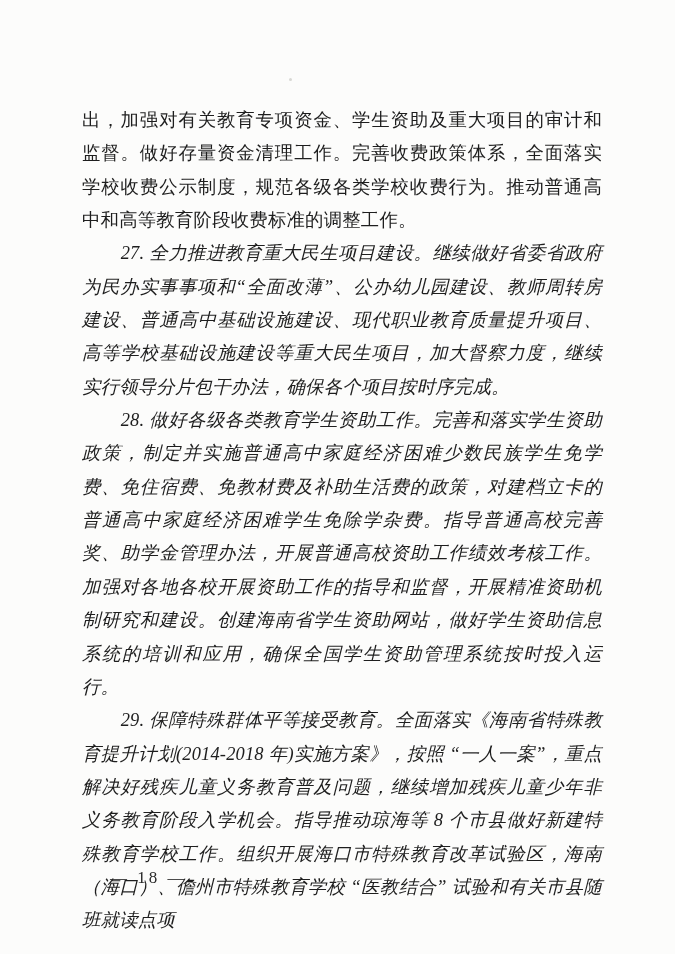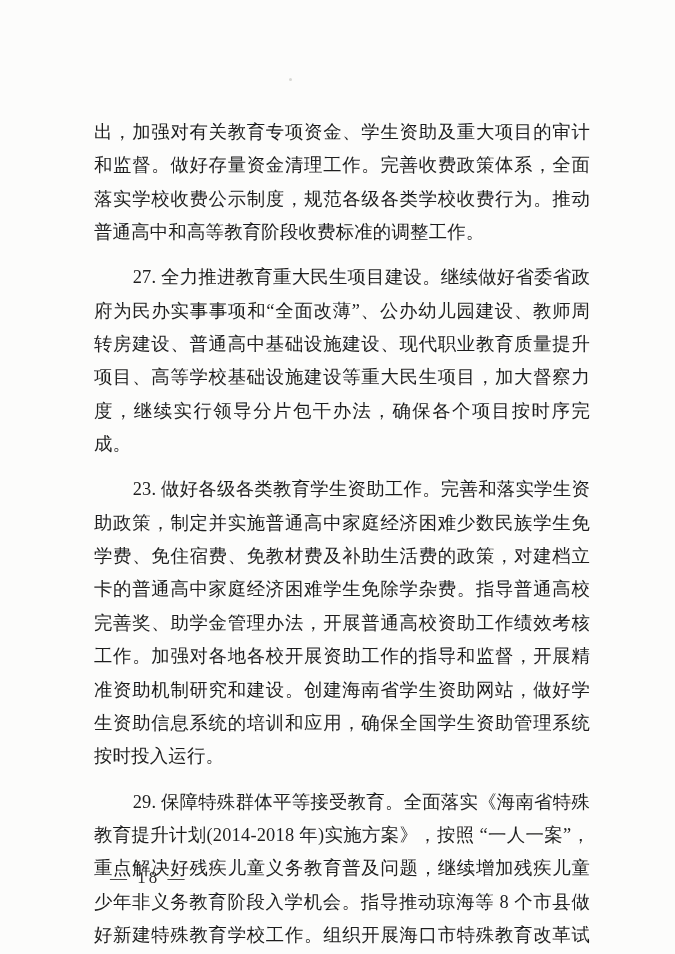--- a/index.html
+++ b/index.html
@@ -21,25 +21,26 @@
     position: absolute;
     left: 82px;
     top: 104px;
     width: 520px;
     font-size: 18.4px;
     line-height: 33.35px;
     text-align: justify;
     letter-spacing: 0.2px;
   }
   .body-text p {
-    margin: 12px;
+    margin: 0;
     padding: 0;
   }
   .body-text p.indent {
     text-indent: 2.1em;
+    font-style: italic;
   }
   .page-number {
     position: absolute;
     left: 110px;
     top: 868px;
     font-size: 17px;
     letter-spacing: 3px;
     color: #2a2a2a;
     white-space: nowrap;
   }
@@ -57,19 +58,19 @@
 </head>
 <body>
 
 <div class="page">
 
   <span class="scan-speck"></span>
 
   <div class="body-text">
     <p>出，加强对有关教育专项资金、学生资助及重大项目的审计和监督。做好存量资金清理工作。完善收费政策体系，全面落实学校收费公示制度，规范各级各类学校收费行为。推动普通高中和高等教育阶段收费标准的调整工作。</p>
     <p class="indent">27. 全力推进教育重大民生项目建设。继续做好省委省政府为民办实事事项和“全面改薄”、公办幼儿园建设、教师周转房建设、普通高中基础设施建设、现代职业教育质量提升项目、高等学校基础设施建设等重大民生项目，加大督察力度，继续实行领导分片包干办法，确保各个项目按时序完成。</p>
-    <p class="indent">23. 做好各级各类教育学生资助工作。完善和落实学生资助政策，制定并实施普通高中家庭经济困难少数民族学生免学费、免住宿费、免教材费及补助生活费的政策，对建档立卡的普通高中家庭经济困难学生免除学杂费。指导普通高校完善奖、助学金管理办法，开展普通高校资助工作绩效考核工作。加强对各地各校开展资助工作的指导和监督，开展精准资助机制研究和建设。创建海南省学生资助网站，做好学生资助信息系统的培训和应用，确保全国学生资助管理系统按时投入运行。</p>
+    <p class="indent">28. 做好各级各类教育学生资助工作。完善和落实学生资助政策，制定并实施普通高中家庭经济困难少数民族学生免学费、免住宿费、免教材费及补助生活费的政策，对建档立卡的普通高中家庭经济困难学生免除学杂费。指导普通高校完善奖、助学金管理办法，开展普通高校资助工作绩效考核工作。加强对各地各校开展资助工作的指导和监督，开展精准资助机制研究和建设。创建海南省学生资助网站，做好学生资助信息系统的培训和应用，确保全国学生资助管理系统按时投入运行。</p>
     <p class="indent">29. 保障特殊群体平等接受教育。全面落实《海南省特殊教育提升计划(2014-2018 年)实施方案》，按照 “一人一案”，重点解决好残疾儿童义务教育普及问题，继续增加残疾儿童少年非义务教育阶段入学机会。指导推动琼海等 8 个市县做好新建特殊教育学校工作。组织开展海口市特殊教育改革试验区，海南（海口）、儋州市特殊教育学校 “医教结合” 试验和有关市县随班就读点项</p>
   </div>
 
   <div class="page-number">— 18 —</div>
 
 </div>
 
 </body></html>

